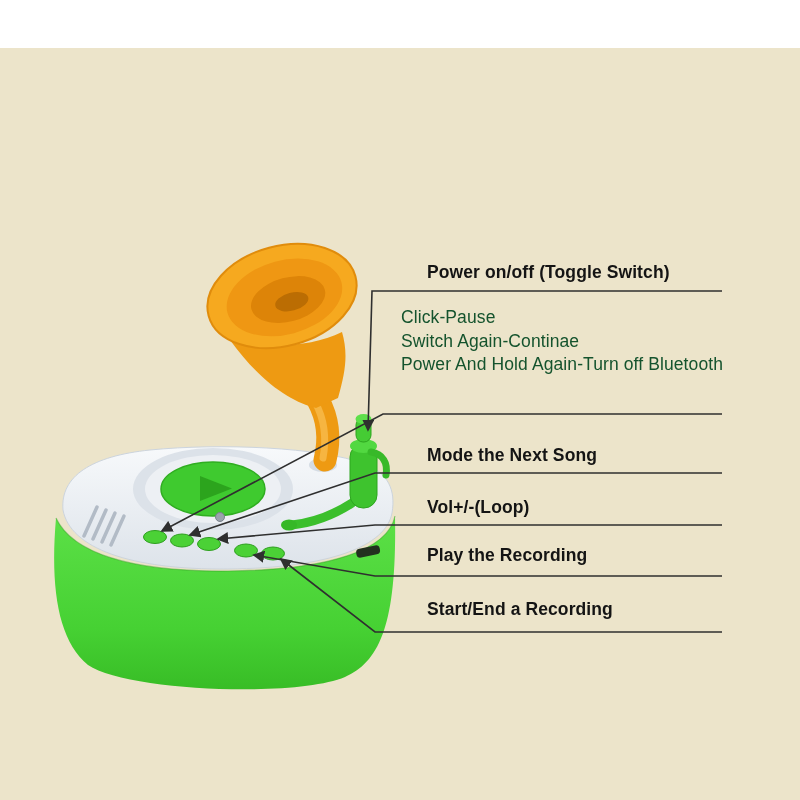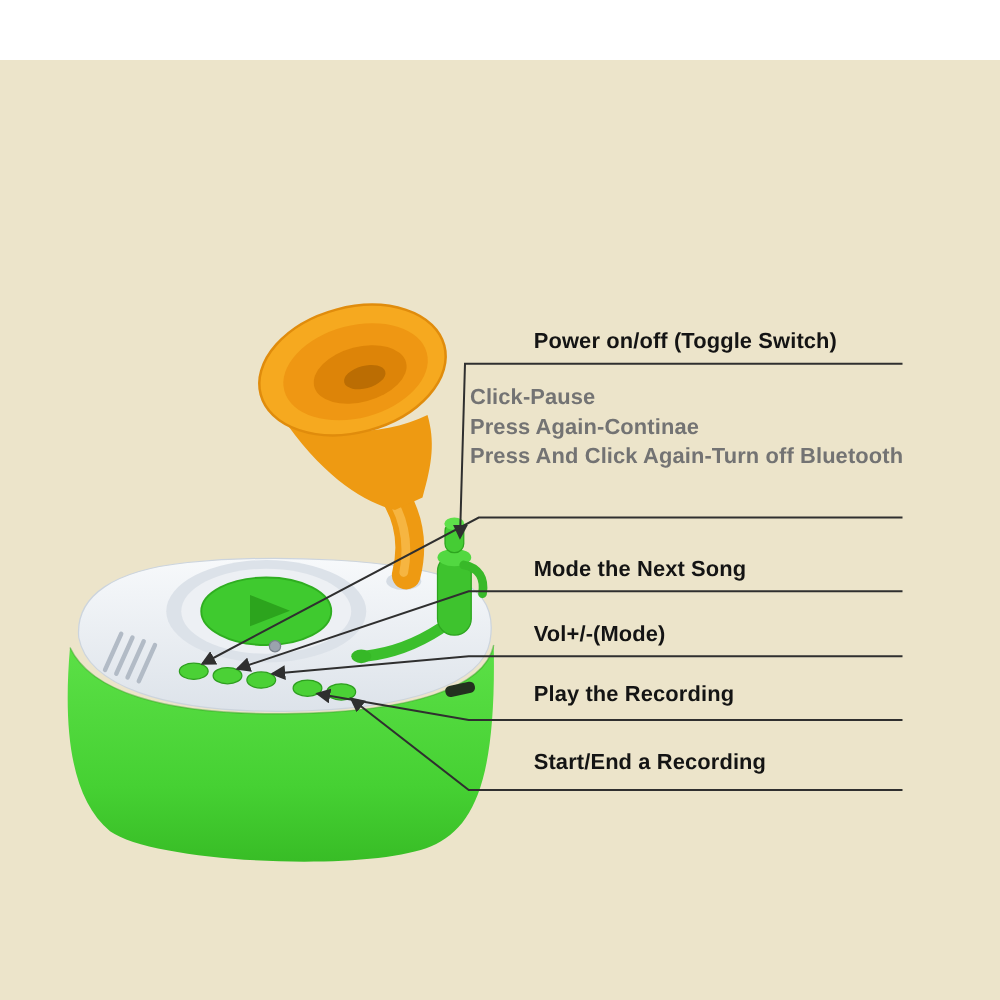--- a/index.html
+++ b/index.html
@@ -7,22 +7,22 @@
     position:relative;width:800px;height:800px;background:#ece4ca;
     font-family:"Liberation Sans",sans-serif;overflow:hidden;margin-top:48px;
   }
   .layer{position:absolute;left:0;top:0}
   .label{
     position:absolute;color:#141414;font-size:17.5px;font-weight:600;
     white-space:nowrap;letter-spacing:.1px;
   }
   #power-label{left:427px;top:214px}
   #pause-block{
-    position:absolute;left:376px;top:258px;color:#737373;font-size:17.5px;
-    font-weight:700;line-height:23.5px;white-space:nowrap;letter-spacing:.1px;
+    position:absolute;left:401px;top:258px;color:#14532d;font-size:17.5px;
+    font-weight:400;line-height:23.5px;white-space:nowrap;letter-spacing:.1px;
   }
   #next-label{left:427px;top:397px}
   #vol-label{left:427px;top:449px}
   #playrec-label{left:427px;top:497px}
   #startrec-label{left:427px;top:551px}
 </style>
 </head>
 <body>
 
 <div class="stage">
@@ -106,24 +106,24 @@
       <path d="M722,477 H375 L218,491" marker-end="url(#arrow)"></path>
       <path d="M722,528 H375 L254,507" marker-end="url(#arrow)"></path>
       <path d="M722,584 H375 L281,511" marker-end="url(#arrow)"></path>
     </g>
   </svg>
 
   <div class="label" id="power-label">Power on/off (Toggle Switch)</div>
 
   <div id="pause-block">
     <div>Click-Pause</div>
-    <div>Press Again-Continae</div>
-    <div>Press And Click Again-Turn off Bluetooth</div>
+    <div>Switch Again-Continae</div>
+    <div>Power And Hold Again-Turn off Bluetooth</div>
   </div>
 
   <div class="label" id="next-label">Mode the Next Song</div>
 
-  <div class="label" id="vol-label">Vol+/-(Mode)</div>
+  <div class="label" id="vol-label">Vol+/-(Loop)</div>
 
   <div class="label" id="playrec-label">Play the Recording</div>
 
   <div class="label" id="startrec-label">Start/End a Recording</div>
 </div>
 
 </body></html>

